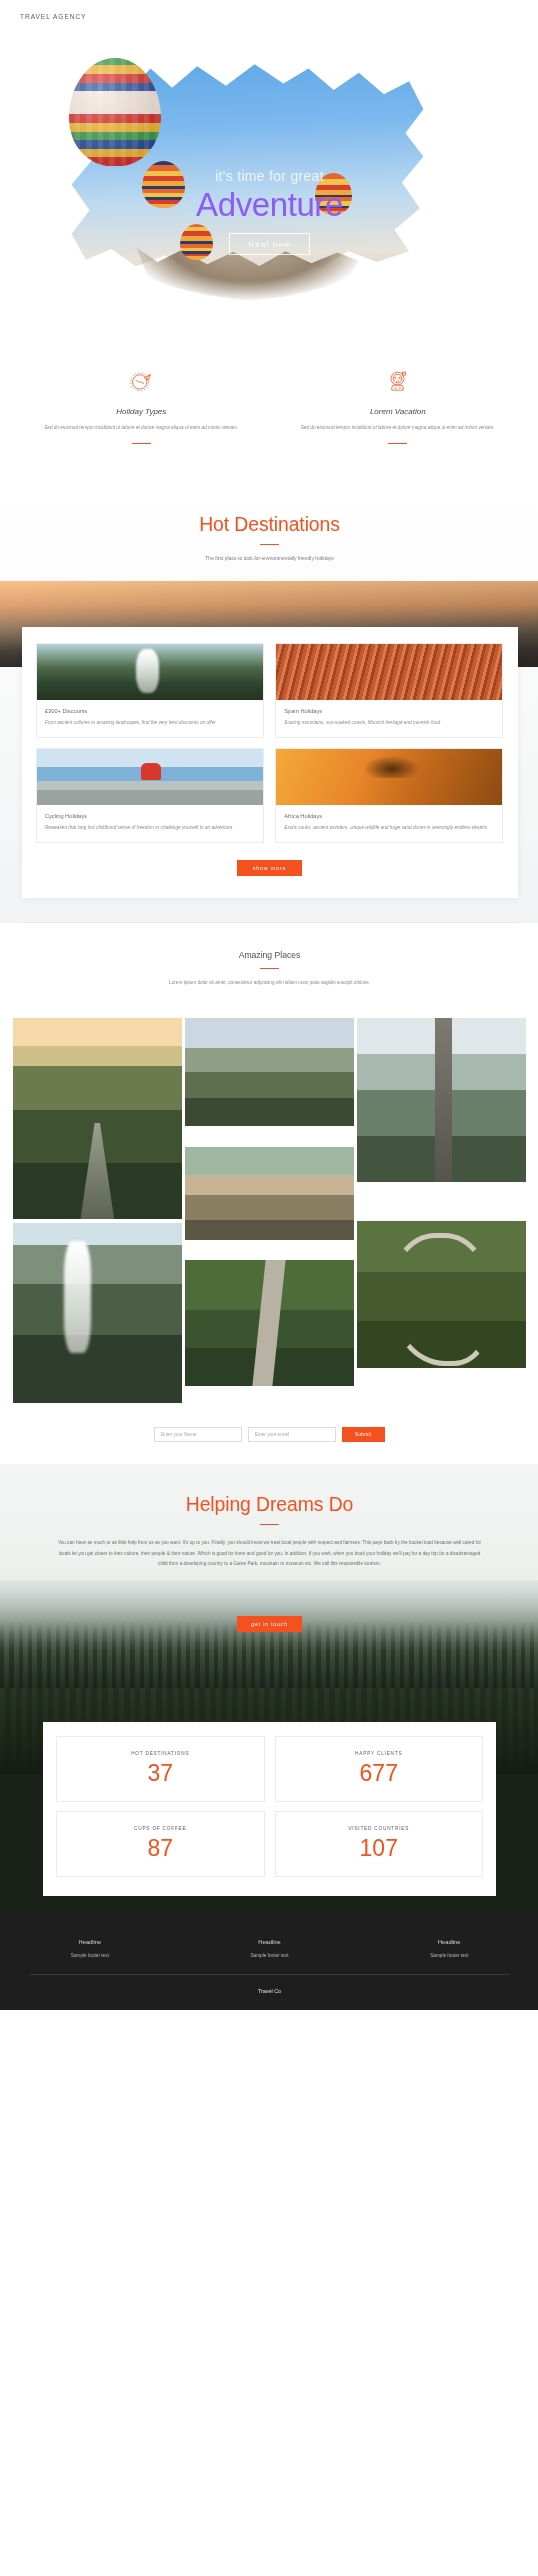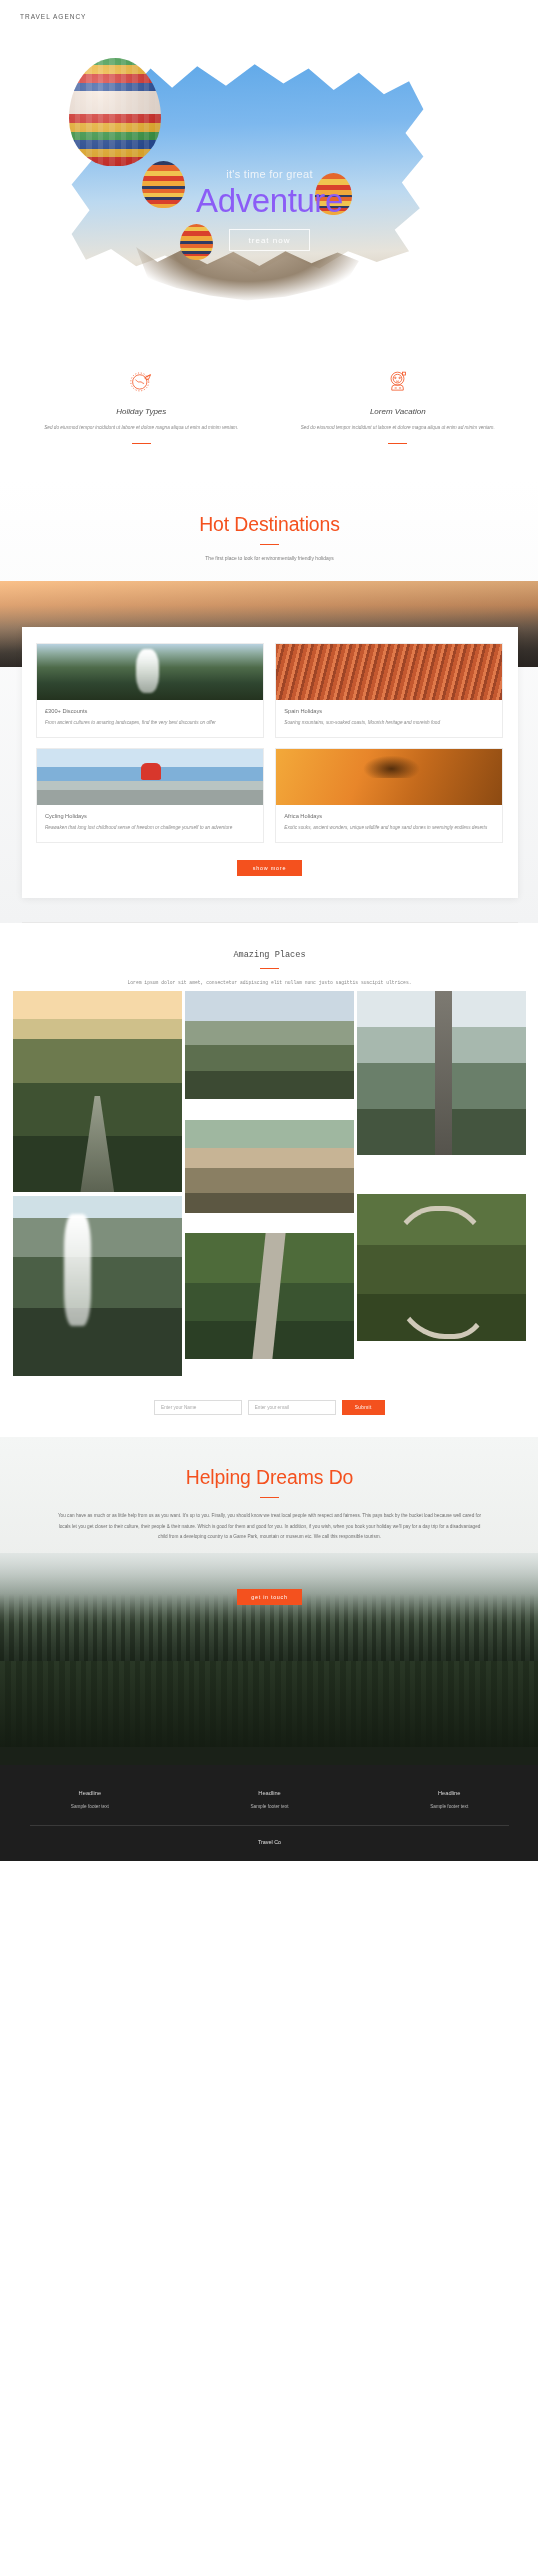--- a/index.html
+++ b/index.html
@@ -86,21 +86,21 @@
   #balloon-small { left:180px; top:192px; width:33px; }
   #balloon-small .env {
     height:36px;
     background:repeating-linear-gradient(0deg,
       #f0a93c 0 3.6px, #d9402c 3.6px 6.5px, #2f3b63 6.5px 8.6px, #f0c34f 8.6px 12.2px,
       #e4672d 12.2px 16.5px, #2f3b63 16.5px 18.7px, #f0a93c 18.7px 24px, #d9402c 24px 29px,
       #f0c34f 29px 33px, #e4672d 33px 36px);
   }
 
   .hero-copy { position:absolute; left:0; right:0; top:136px; text-align:center; z-index:6; }
-  .hero-kicker { color:#f2f6fa; font-size:11px; letter-spacing:0.3px; margin-bottom:4.3px; opacity:.95; }
+  .hero-kicker { color:#f2f6fa; font-size:14px; letter-spacing:0.3px; margin-bottom:4.3px; opacity:.95; }
   .hero-title { color:#8b5cf6; font-size:33px; font-weight:400; letter-spacing:-0.4px; line-height:1.05; }
   .hero-btn {
     display:inline-block; margin-top:10px; padding:5.7px 18.7px;
     border:0.7px solid rgba(255,255,255,.85); color:#fff;
     font-size:8px; letter-spacing:1px; background:transparent; cursor:pointer;
   }
 
   
   .features { display:flex; padding:18.7px 13px 37px; background:#fff; }
   .feature { flex:1; text-align:center; padding:0 8.6px;font-style:italic; }
@@ -160,21 +160,21 @@
     background:radial-gradient(ellipse at 50% 60%, rgba(70,38,10,.9), transparent 68%);}
 
   .showmore-wrap { text-align:center; margin-top:17px; }
   .btn-orange {
     display:inline-block; background:#f4511e; color:#fff; border:none;
     padding:5px 16px; font-size:5.4px; letter-spacing:0.8px; cursor:pointer;
   }
   .thin-divider { height:0.7px; background:#e8e8e8; margin:24.4px 21.5px 0; }
 
   
-  .amazing { padding:27px 0 6px; background:#fff; text-align:center;font-family:Liberation Mono, monospace; }
+  .amazing { padding:27px 0 33px; background:#fff; text-align:center; }
   .sec-title-dark { font-size:8.6px; color:#4f4f4f; font-weight:400; }
   .orange-rule { width:18.7px; height:1.1px; background:#f4511e; margin:8px auto 0; }
   .amazing-sub { font-size:4.7px; color:#8a8a8a; margin-top:11.5px; }
 
   .gallery { display:grid; grid-template-columns:repeat(3,1fr); gap:3.6px; padding:0 13px; }
   .g-col { display:grid; gap:3.6px; }
   .ph { width:100%; }
   .ph-forest-road{height:201px;background:
     linear-gradient(#f6d9a8 0 14%, #cfc08a 14% 24%, #6d7a4e 24% 46%, #3f5232 46% 72%, #2a3a24 72% 100%);
     position:relative;}
@@ -418,20 +418,38 @@
     <div class="orange-rule"></div>
     <div class="dreams-body">You can have as much or as little help from us as you want. It's up to you. Finally, you should know we treat local people with respect and fairness. This pays back by the bucket load because well cared for locals let you get closer to their culture, their people &amp; their nature. Which is good for them and good for you. In addition, if you wish, when you book your holiday we'll pay for a day trip for a disadvantaged child from a developing country to a Game Park, mountain or museum etc. We call this responsible tourism.</div>
     <div class="dreams-photo"></div>
     <div class="touch-wrap">
       <button class="btn-touch">get in touch</button>
     </div>
   </div>
 
   <div class="stats-outer">
     <div class="stats-bg"></div>
+    <div class="stats-panel">
+      <div class="stat">
+        <div class="stat-label">HOT DESTINATIONS</div>
+        <div class="stat-value">37</div>
+      </div>
+      <div class="stat">
+        <div class="stat-label">HAPPY CLIENTS</div>
+        <div class="stat-value">677</div>
+      </div>
+      <div class="stat">
+        <div class="stat-label">CUPS OF COFFEE</div>
+        <div class="stat-value">87</div>
+      </div>
+      <div class="stat">
+        <div class="stat-label">VISITED COUNTRIES</div>
+        <div class="stat-value">107</div>
+      </div>
+    </div>
 
     <div class="footer">
       <div class="f-cols">
         <div class="f-col">
           <div class="f-head">Headline</div>
           <div class="f-text">Sample footer text</div>
         </div>
         <div class="f-col">
           <div class="f-head">Headline</div>
           <div class="f-text">Sample footer text</div>

